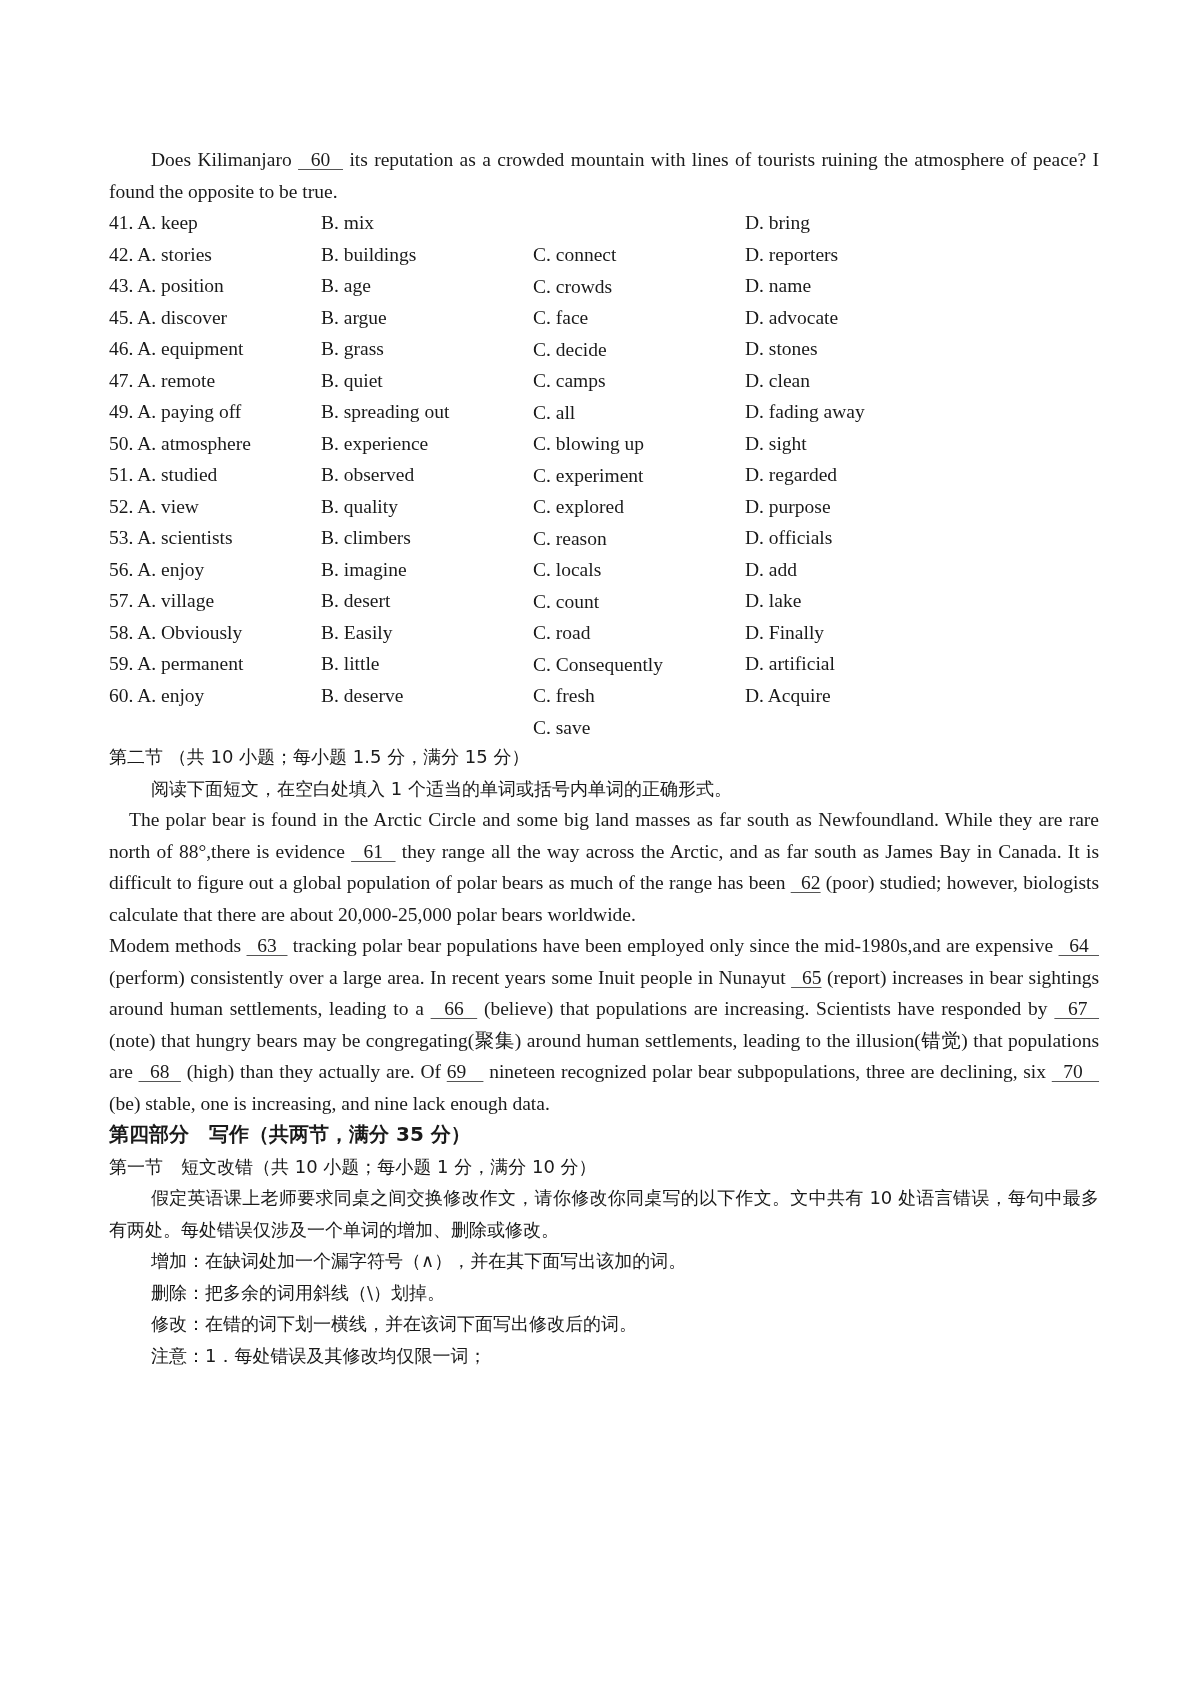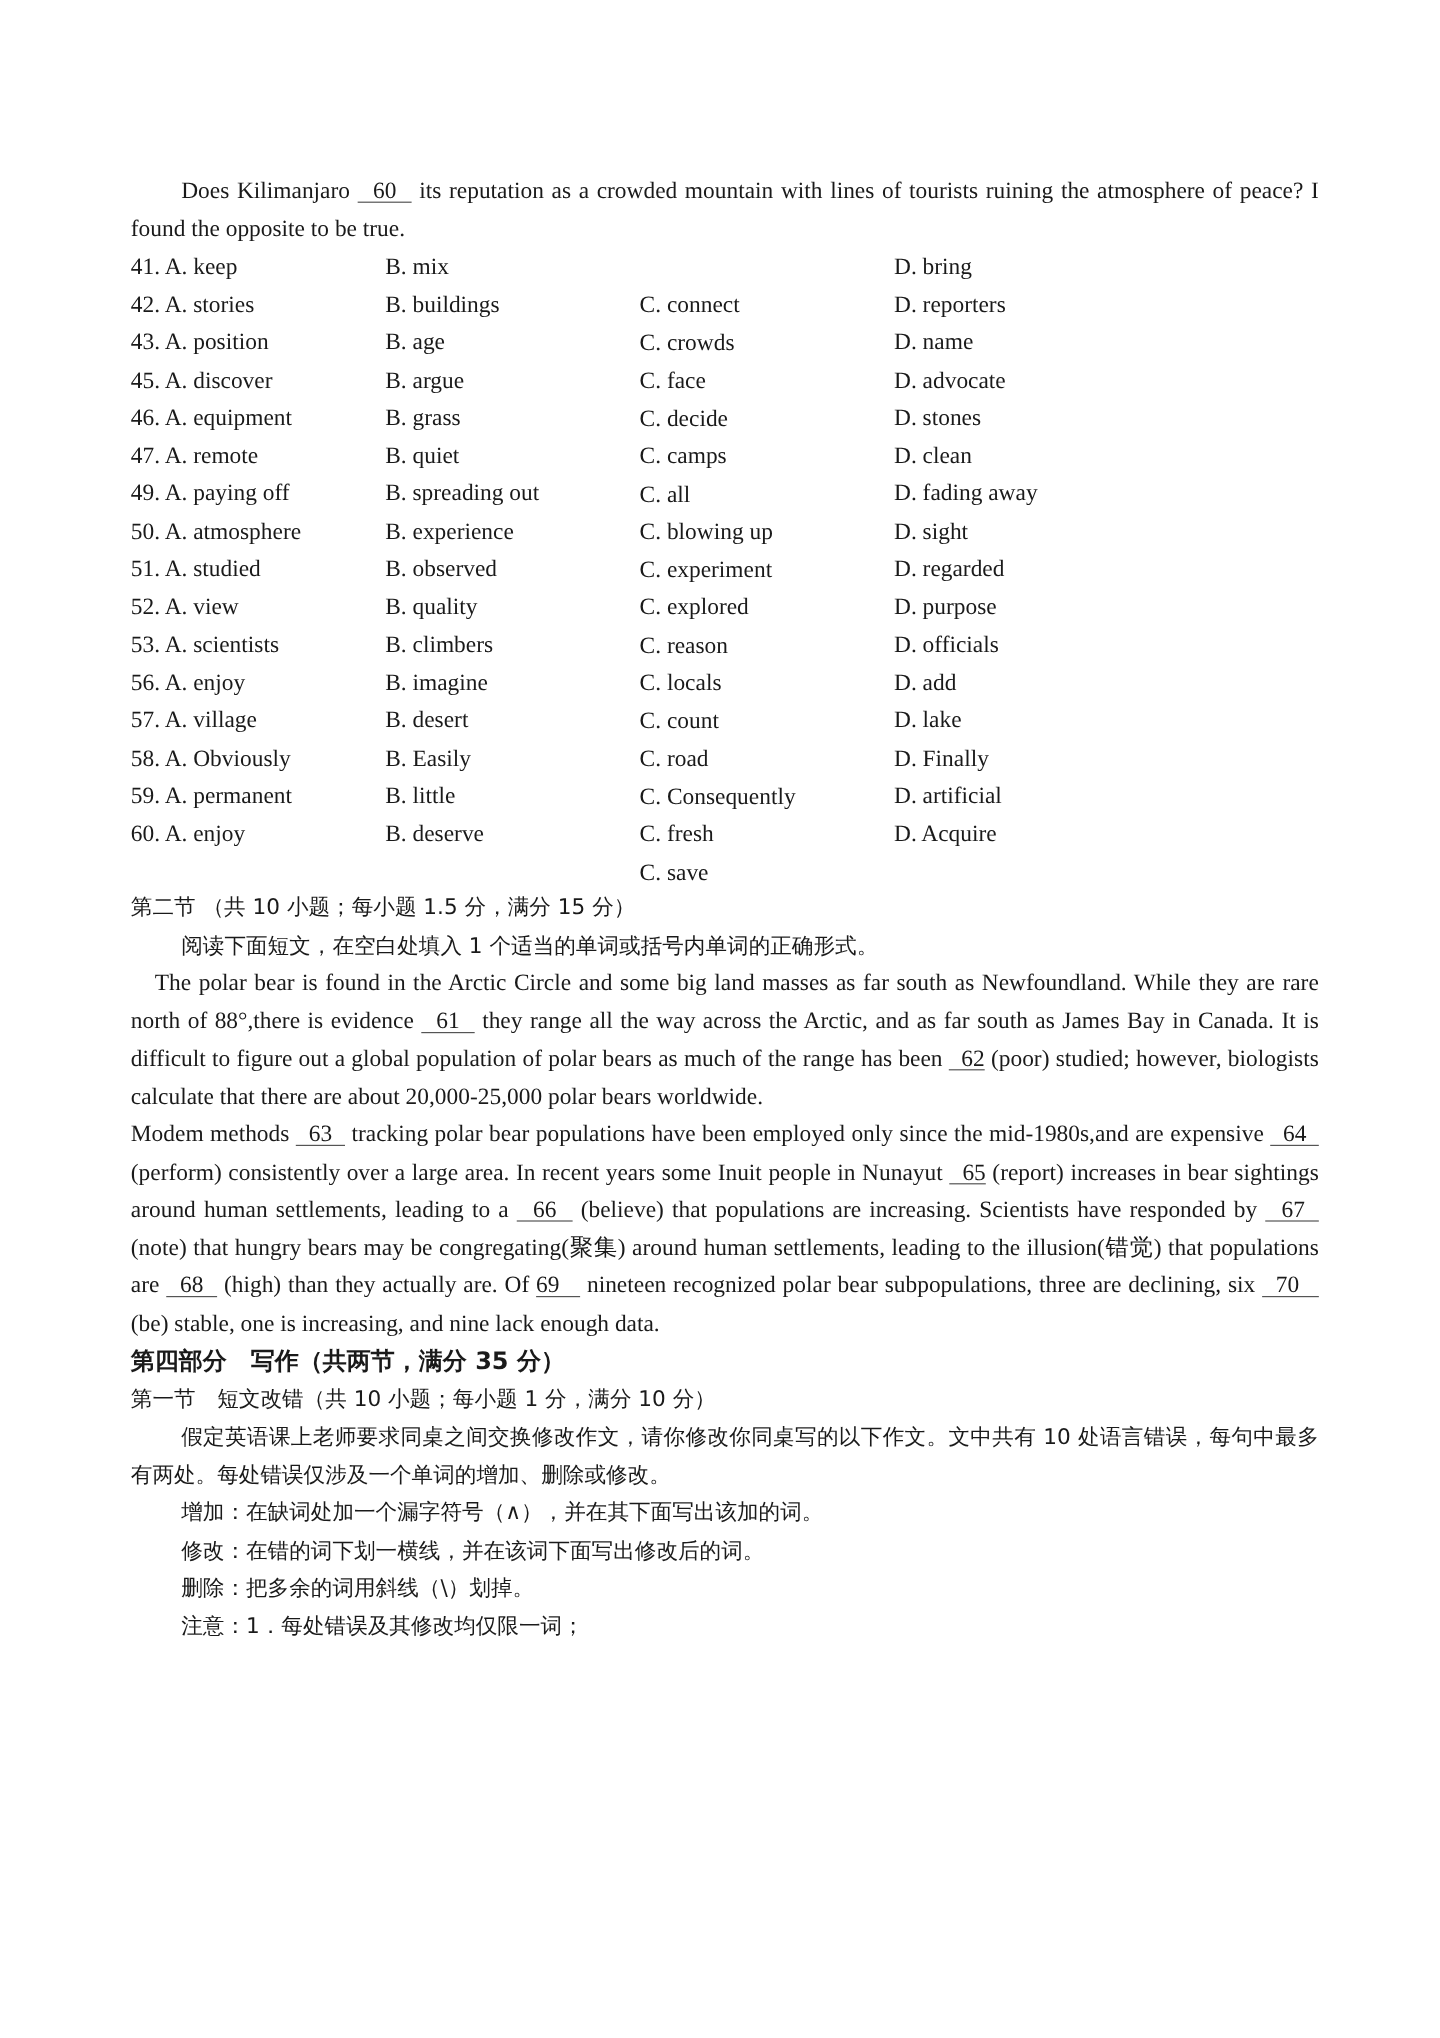--- a/index.html
+++ b/index.html
@@ -183,17 +183,17 @@
   </p>
 
   <p class="para">
     <span>Modem methods </span><span class="blank">  63  </span><span> tracking polar bear populations have been employed only since the mid-1980s,and are expensive </span><span class="blank">  64  </span><span> (perform) consistently over a large area. In recent years some Inuit people in Nunayut </span><span class="blank">  65</span><span> (report) increases in bear sightings around human settlements, leading to a </span><span class="blank">  66  </span><span> (believe) that populations are increasing. Scientists have responded by </span><span class="blank">  67  </span><span> (note) that hungry bears may be congregating(聚集) around human settlements, leading to the illusion(错觉) that populations are </span><span class="blank">  68  </span><span> (high) than they actually are. Of </span><span class="blank">69   </span><span> nineteen recognized polar bear subpopulations, three are declining, six </span><span class="blank">  70   </span><span> (be) stable, one is increasing, and nine lack enough data.</span>
   </p>
 
   <p class="zh-bold">第四部分　写作（共两节，满分 35 分）</p>
   <p class="zh">第一节　短文改错（共 10 小题；每小题 1 分，满分 10 分）</p>
   <p class="zh zh-indent" style="padding-left:0;text-indent:42px;text-align:justify;">假定英语课上老师要求同桌之间交换修改作文，请你修改你同桌写的以下作文。文中共有 10 处语言错误，每句中最多有两处。每处错误仅涉及一个单词的增加、删除或修改。</p>
   <p class="zh zh-indent">增加：在缺词处加一个漏字符号（∧），并在其下面写出该加的词。</p>
+  <p class="zh zh-indent">删除：把多余的词用斜线（\）划掉。</p>
   <p class="zh zh-indent">修改：在错的词下划一横线，并在该词下面写出修改后的词。</p>
-  <p class="zh zh-indent">删除：把多余的词用斜线（\）划掉。</p>
   <p class="zh zh-indent">注意：1．每处错误及其修改均仅限一词；</p>
 
 </div>
 
 </body></html>

